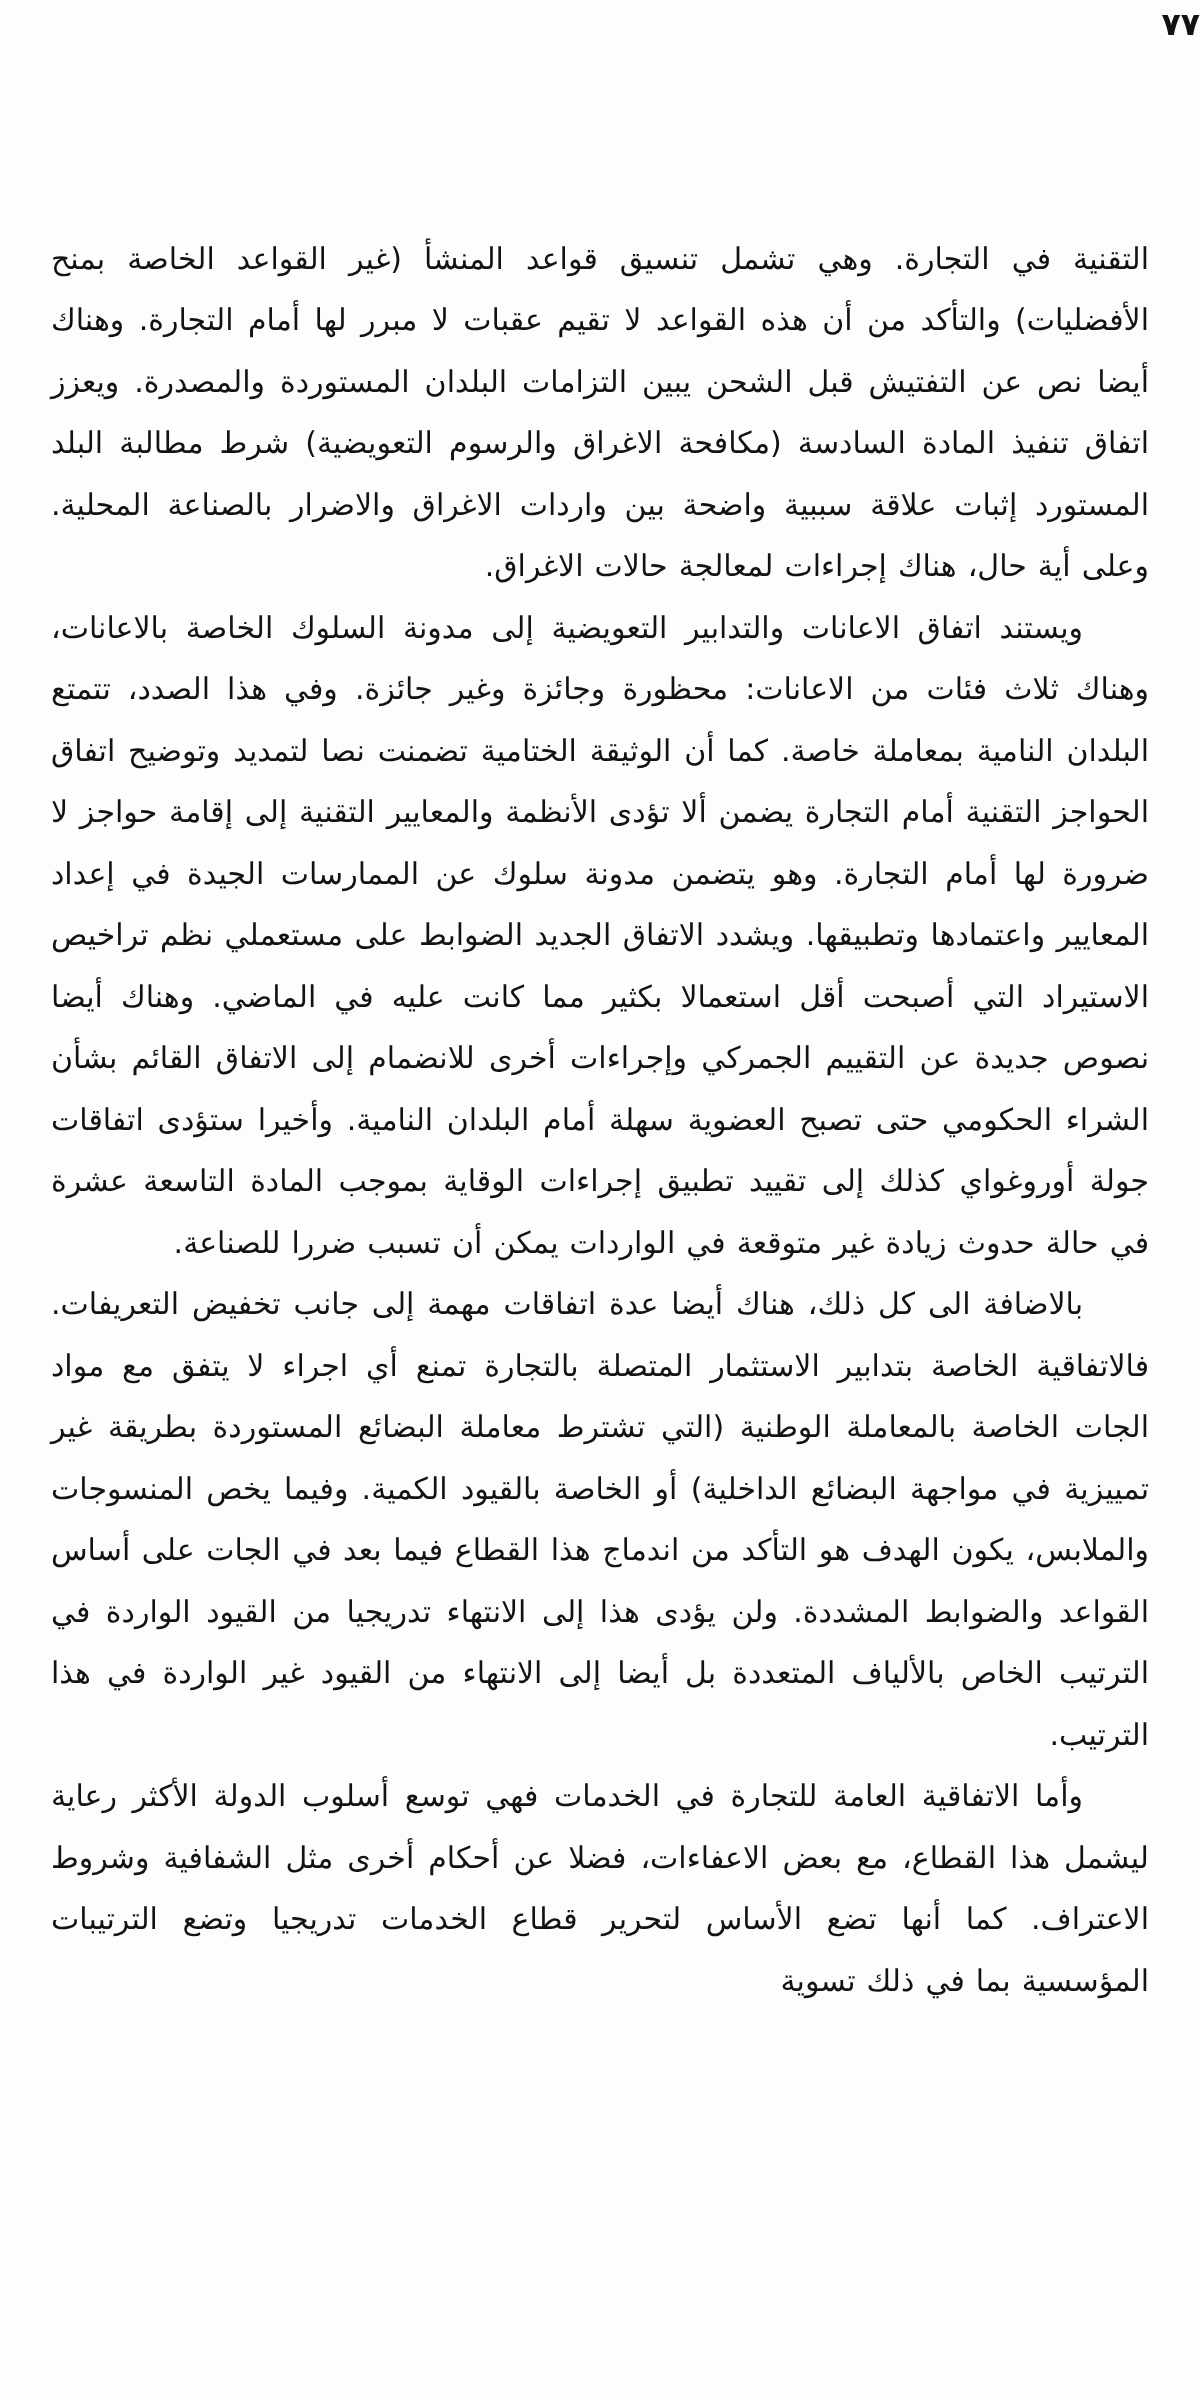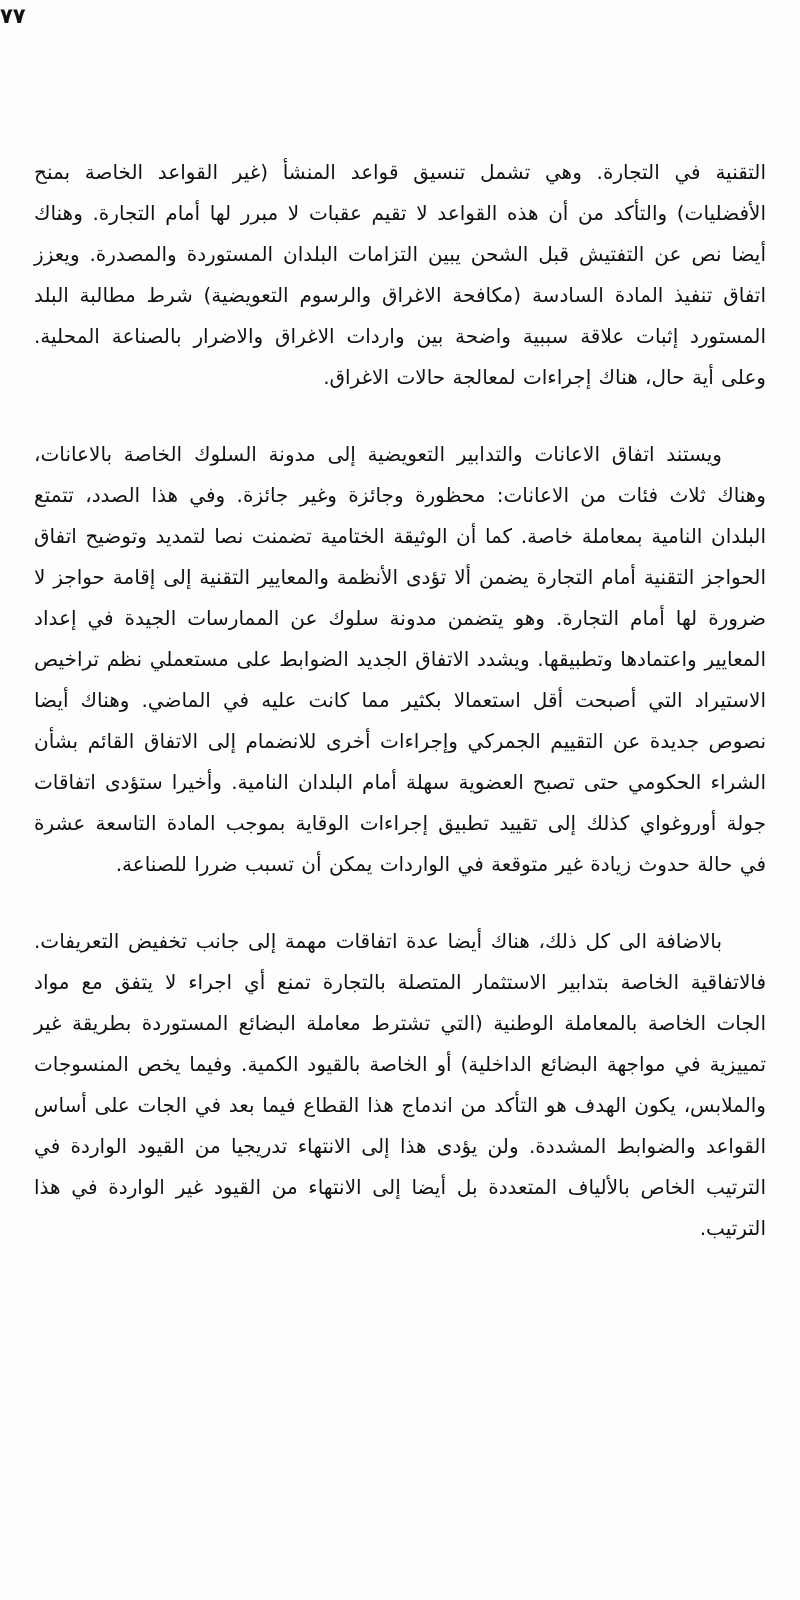--- a/index.html
+++ b/index.html
@@ -18,21 +18,21 @@
     position: relative;
     width: 800px;
     height: 1600px;
     box-sizing: border-box;
   }
   .page-number {
     position: absolute;
     top: 4px;
     left: 0;
     right: 0;
-    text-align: left;
+    text-align: right;
     font-size: 21px;
     font-weight: bold;
     direction: rtl;
     letter-spacing: 1px;
   }
   .text-block {
     position: absolute;
     top: 152px;
     right: 34px;
     left: 34px;
@@ -41,29 +41,29 @@
     font-size: 20px;
     line-height: 41px;
     word-spacing: 1px;
   }
   .text-block p {
     margin: 0;
     padding: 0;
   }
   .text-block p.indent {
     text-indent: 44px;
-    margin-top: 36px;
   }
 </style>
 </head>
 <body>
 
 <div class="doc-page">
 
   <div class="page-number">٧٧</div>
 
   <div class="text-block">
     <p class="para">التقنية في التجارة. وهي تشمل تنسيق قواعد المنشأ (غير القواعد الخاصة بمنح الأفضليات) والتأكد من أن هذه القواعد لا تقيم عقبات لا مبرر لها أمام التجارة. وهناك أيضا نص عن التفتيش قبل الشحن يبين التزامات البلدان المستوردة والمصدرة. ويعزز اتفاق تنفيذ المادة السادسة (مكافحة الاغراق والرسوم التعويضية) شرط مطالبة البلد المستورد إثبات علاقة سببية واضحة بين واردات الاغراق والاضرار بالصناعة المحلية. وعلى أية حال، هناك إجراءات لمعالجة حالات الاغراق.</p>
     <p class="para indent">ويستند اتفاق الاعانات والتدابير التعويضية إلى مدونة السلوك الخاصة بالاعانات، وهناك ثلاث فئات من الاعانات: محظورة وجائزة وغير جائزة. وفي هذا الصدد، تتمتع البلدان النامية بمعاملة خاصة. كما أن الوثيقة الختامية تضمنت نصا لتمديد وتوضيح اتفاق الحواجز التقنية أمام التجارة يضمن ألا تؤدى الأنظمة والمعايير التقنية إلى إقامة حواجز لا ضرورة لها أمام التجارة. وهو يتضمن مدونة سلوك عن الممارسات الجيدة في إعداد المعايير واعتمادها وتطبيقها. ويشدد الاتفاق الجديد الضوابط على مستعملي نظم تراخيص الاستيراد التي أصبحت أقل استعمالا بكثير مما كانت عليه في الماضي. وهناك أيضا نصوص جديدة عن التقييم الجمركي وإجراءات أخرى للانضمام إلى الاتفاق القائم بشأن الشراء الحكومي حتى تصبح العضوية سهلة أمام البلدان النامية. وأخيرا ستؤدى اتفاقات جولة أوروغواي كذلك إلى تقييد تطبيق إجراءات الوقاية بموجب المادة التاسعة عشرة في حالة حدوث زيادة غير متوقعة في الواردات يمكن أن تسبب ضررا للصناعة.</p>
     <p class="para indent">بالاضافة الى كل ذلك، هناك أيضا عدة اتفاقات مهمة إلى جانب تخفيض التعريفات. فالاتفاقية الخاصة بتدابير الاستثمار المتصلة بالتجارة تمنع أي اجراء لا يتفق مع مواد الجات الخاصة بالمعاملة الوطنية (التي تشترط معاملة البضائع المستوردة بطريقة غير تمييزية في مواجهة البضائع الداخلية) أو الخاصة بالقيود الكمية. وفيما يخص المنسوجات والملابس، يكون الهدف هو التأكد من اندماج هذا القطاع فيما بعد في الجات على أساس القواعد والضوابط المشددة. ولن يؤدى هذا إلى الانتهاء تدريجيا من القيود الواردة في الترتيب الخاص بالألياف المتعددة بل أيضا إلى الانتهاء من القيود غير الواردة في هذا الترتيب.</p>
+    <p class="para indent">وأما الاتفاقية العامة للتجارة في الخدمات فهي توسع أسلوب الدولة الأكثر رعاية ليشمل هذا القطاع، مع بعض الاعفاءات، فضلا عن أحكام أخرى مثل الشفافية وشروط الاعتراف. كما أنها تضع الأساس لتحرير قطاع الخدمات تدريجيا وتضع الترتيبات المؤسسية بما في ذلك تسوية</p>
   </div>
 
 </div>
 
 </body></html>

